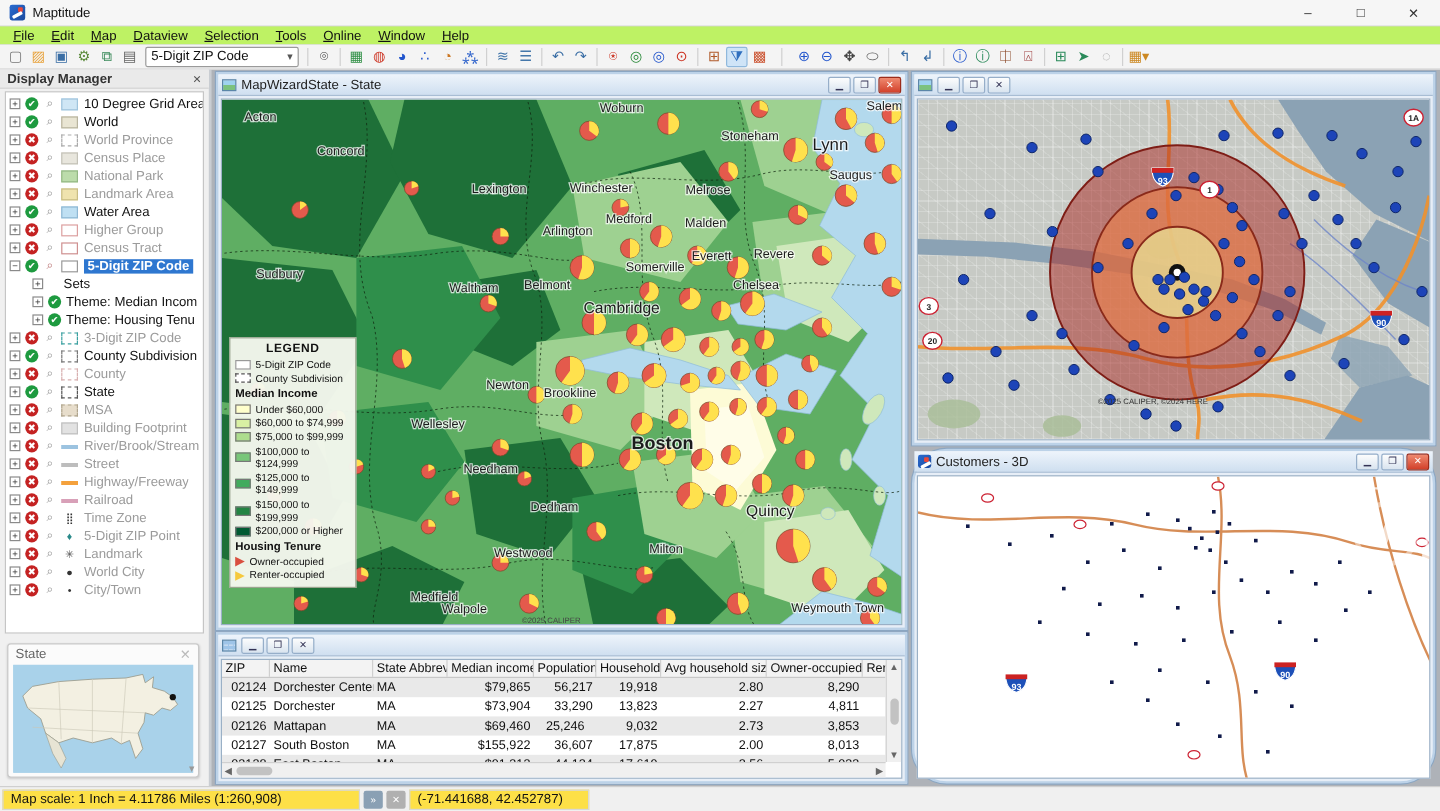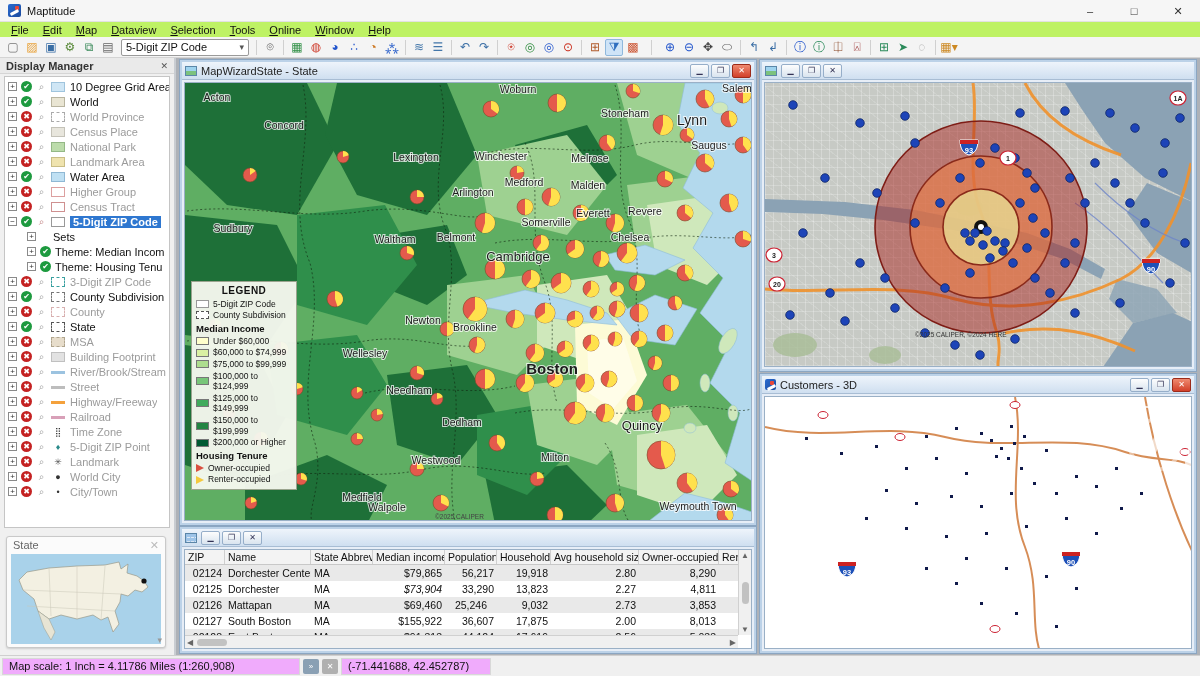--- a/index.html
+++ b/index.html
@@ -87,21 +87,21 @@
   .dvrow{display:flex;height:16px;align-items:center;}
   .dvrow.alt{background:#e9e9e9;}
   .dvrow span{padding:0 3px;white-space:nowrap;overflow:hidden;font-size:10.5px;}
   .num{text-align:right;}
   .vsb{position:absolute;right:0;top:0;bottom:13px;width:13px;background:#f0f0f0;border-left:1px solid #d0d0d0;display:flex;flex-direction:column;align-items:center;justify-content:space-between;padding:1px 0;}
   .hsb{position:absolute;left:0;right:13px;bottom:0;height:13px;background:#f0f0f0;border-top:1px solid #d0d0d0;display:flex;align-items:center;justify-content:space-between;padding:0 2px;}
   .sbarrow{color:#666;font-size:8px;}
   .sbthumb{background:#c2c2c2;border-radius:4px;}
   
   .statusbar{position:absolute;left:0;top:655px;width:1200px;height:21px;background:#f0f0f0;border-top:1px solid #cfcfcf;display:flex;align-items:center;padding:0 2px;gap:3px;}
-  .scell{height:17px;display:flex;align-items:center;padding:0 6px;border:1px solid #d8d8d8;background:#f0abfc;}
+  .scell{height:17px;display:flex;align-items:center;padding:0 6px;border:1px solid #d8d8d8;background:#fde047;}
   .sbtn{width:16px;height:15px;display:flex;align-items:center;justify-content:center;color:#fff;font-size:8px;border-radius:2px;}
 </style>
 </head>
 <body>
 
 <div class="app">
 
   <div class="titlebar">
     <span class="appicon"></span>
     <span>Maptitude</span>
@@ -1055,21 +1055,21 @@
             <g>
               <ellipse cx="413" cy="15" rx="8" ry="7" fill="#fff" stroke="#c23" stroke-width="1.2"></ellipse>
               <text x="413" y="18" text-anchor="middle" font-size="7" fill="#222" font-weight="bold" font-family="Liberation Sans, sans-serif">1A</text>
             </g>
           </g>
         <text id="custcopy" x="150" y="254" font-size="6.5" fill="#333" font-family="Liberation Sans, sans-serif">©2025 CALIPER, ©2024 HERE</text>
       </svg>
     </div>
   </div>
 
-  <div class="win" style="left:760px;top:374px;width:436px;height:279px;">
+  <div class="win" style="left:760px;top:374px;width:436px;height:279px;border-radius:29px;">
     <div class="wtitle">
       <span class="appicon" style="width:11px;height:11px;margin-right:4px;"></span>
       <span class="ttext">Customers - 3D</span>
       <div class="wbtns">
         <span class="wbtn">▁</span>
         <span class="wbtn">❐</span>
         <span class="wbtn close-red">✕</span>
       </div>
     </div>
     <div class="wbody">
@@ -1197,21 +1197,21 @@
               <span class="num" style="width: 54px; flex: 0 0 auto;">19,918</span>
               <span class="num" style="width: 88px; flex: 0 0 auto;">2.80</span>
               <span class="num" style="width: 80px; flex: 0 0 auto;">8,290</span>
               <span class="num" style="width: 80px; flex: 0 0 auto;">11,628</span>
               <span style="width: 28px; flex: 0 0 auto;"></span>
             </div>
             <div class="dvrow">
               <span class="num" style="width: 40px; flex: 0 0 auto;">02125</span>
               <span style="width: 86px; flex: 0 0 auto;">Dorchester</span>
               <span style="width: 62px; flex: 0 0 auto;">MA</span>
-              <span class="num" style="width: 72px; flex: 0 0 auto; font-style: italic;">$73,904</span>
+              <span class="num" style="width: 72px; flex: 0 0 auto;">$73,904</span>
               <span class="num" style="width: 52px; flex: 0 0 auto;">33,290</span>
               <span class="num" style="width: 54px; flex: 0 0 auto;">13,823</span>
               <span class="num" style="width: 88px; flex: 0 0 auto;">2.27</span>
               <span class="num" style="width: 80px; flex: 0 0 auto;">4,811</span>
               <span class="num" style="width: 80px; flex: 0 0 auto;">9,012</span>
               <span style="width: 28px; flex: 0 0 auto;"></span>
             </div>
             <div class="dvrow alt">
               <span class="num" style="width: 40px; flex: 0 0 auto;">02126</span>
               <span style="width: 86px; flex: 0 0 auto;">Mattapan</span>

